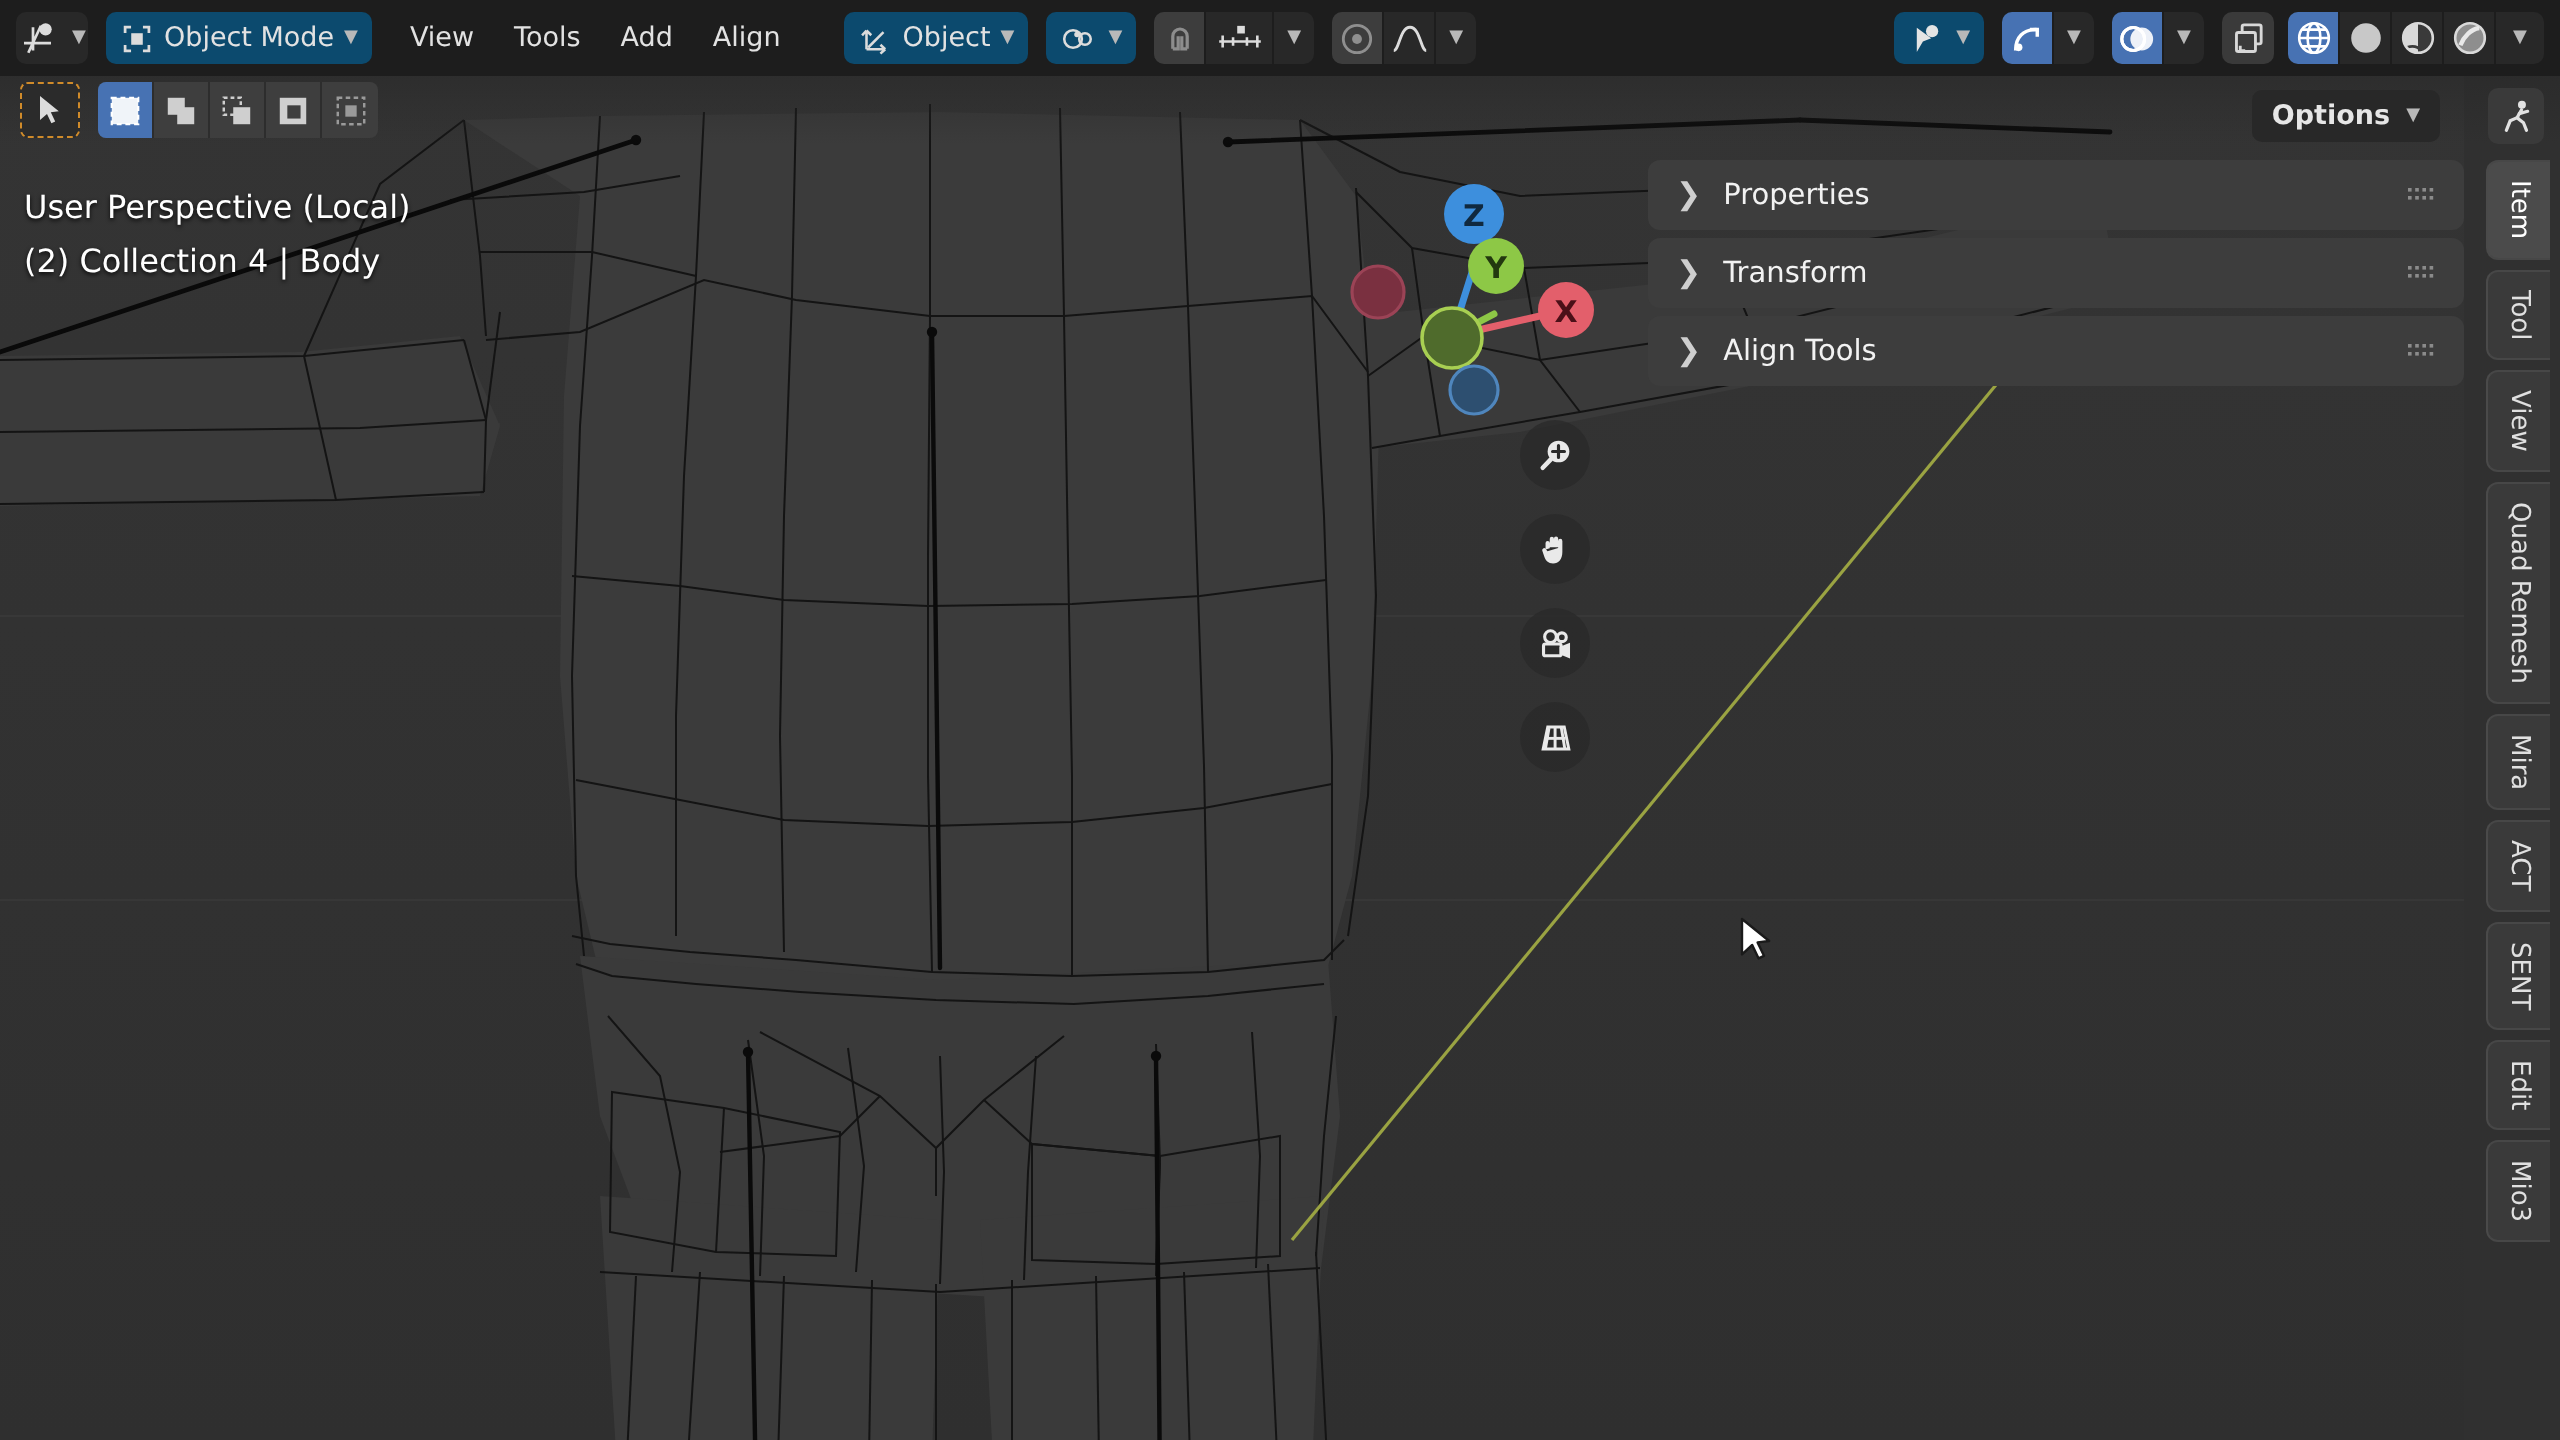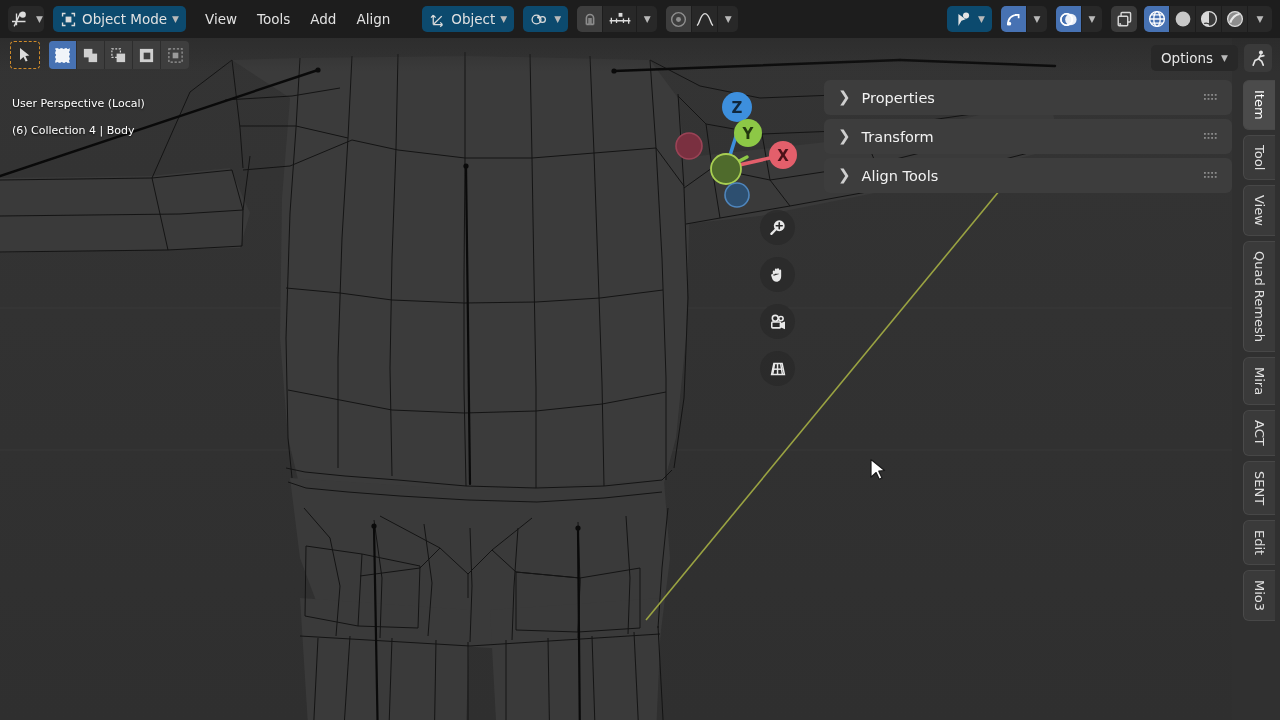--- a/index.html
+++ b/index.html
@@ -54,39 +54,39 @@
     display:flex;align-items:center;justify-content:center;background:#2b2b2b;
   }
   .selmodes { display:flex; margin-left:9px; background:#3e3e3e; border-radius:4px; overflow:hidden; }
   .selmodes .sm {
     width:28px;height:28px;display:flex;align-items:center;justify-content:center;
     border-right:1px solid #2d2d2d; cursor:pointer;
   }
   .selmodes .sm:last-child { border-right:none; }
   .selmodes .sm.on { background:#4772b3; }
 
-  .opt-wrap { position:absolute; right:8px; top:44px; display:flex; align-items:center; gap:6px; z-index:36;}
+  .opt-wrap { position:absolute; right:8px; top:44px; display:flex; align-items:center; gap:24px; z-index:36;font-weight:bold;}
   .options-btn {
     height:26px; display:flex; align-items:center; gap:8px;
     background:#282828; border-radius:5px; padding:0 10px;
     color:#e6e6e6; font-size:13.5px; cursor:pointer;
   }
   .gizmo-btn { width:28px;height:28px;background:#3a3a3a;border-radius:5px;
     display:flex;align-items:center;justify-content:center;cursor:pointer;}
 
   
   .viewport {
     position:absolute; left:0; top:38px; width:1280px; height:682px;
     background:#323232; overflow:hidden; z-index:1;
   }
   .vp-svg { position:absolute; left:0; top:0; width:1280px; height:682px; }
 
   .vp-text {
     position:absolute; left:12px; top:52px; z-index:20;
-    color:#ffffff; font-size:11px; line-height:27px;
+    color:#ffffff; font-size:16px; line-height:27px;
     text-shadow:0 1px 2px rgba(0,0,0,0.85);
     pointer-events:none;
   }
   .vp-text div { white-space:nowrap; }
 
   
   .navgizmo { position:absolute; left:665px; top:47px; width:140px; height:125px; z-index:22; }
 
   
   .navbtns { position:absolute; left:760px; top:172px; z-index:22; display:flex; flex-direction:column; gap:12px; }
@@ -254,21 +254,21 @@
         <circle cx="578" cy="490" r="2.6"></circle>
       </g>
 
       <line x1="1000" y1="152" x2="646" y2="582" stroke="#9aa342" stroke-width="1.6"></line>
 
       <circle cx="737" cy="157" r="11" fill="#3f6f9d" opacity="0.85"></circle>
     </svg>
 
     <div class="vp-text">
       <div>User Perspective (Local)</div>
-      <div>(6) Collection 4 | Body</div>
+      <div>(2) Collection 4 | Body</div>
     </div>
 
     <div class="navgizmo">
       <svg width="140" height="125" viewBox="0 0 140 125">
         <g stroke-linecap="round">
           <line x1="61" y1="83" x2="72" y2="48" stroke="#3d8fdd" stroke-width="3.5"></line>
           <line x1="61" y1="83" x2="82" y2="72" stroke="#8dc846" stroke-width="3.5"></line>
           <line x1="61" y1="83" x2="118" y2="70" stroke="#e35f6b" stroke-width="3.5"></line>
         </g>
 

